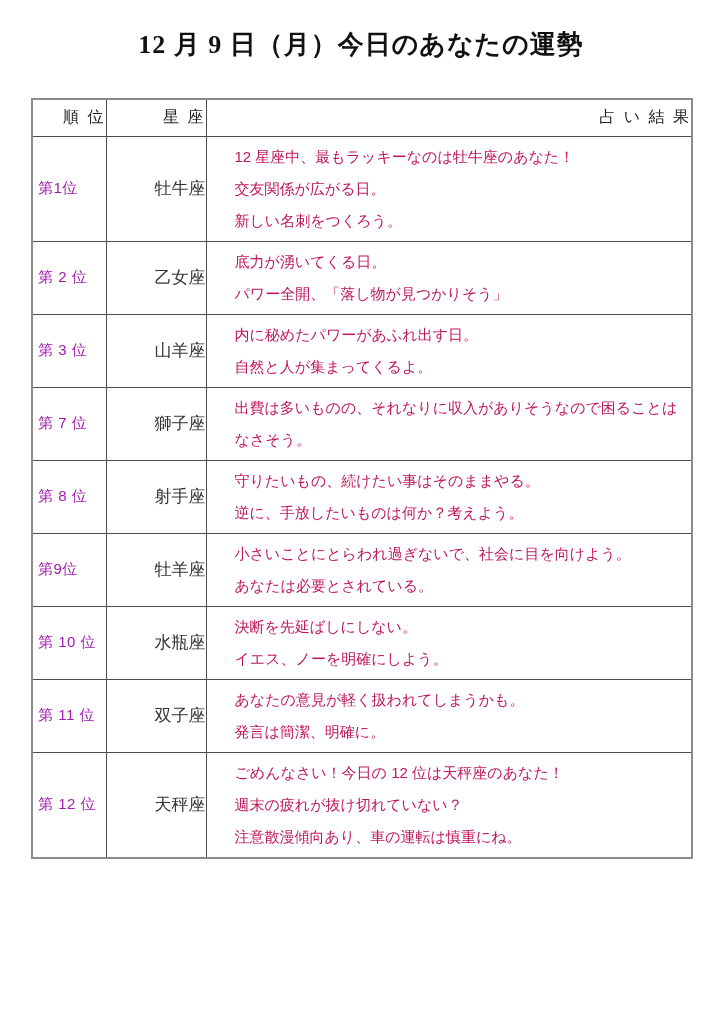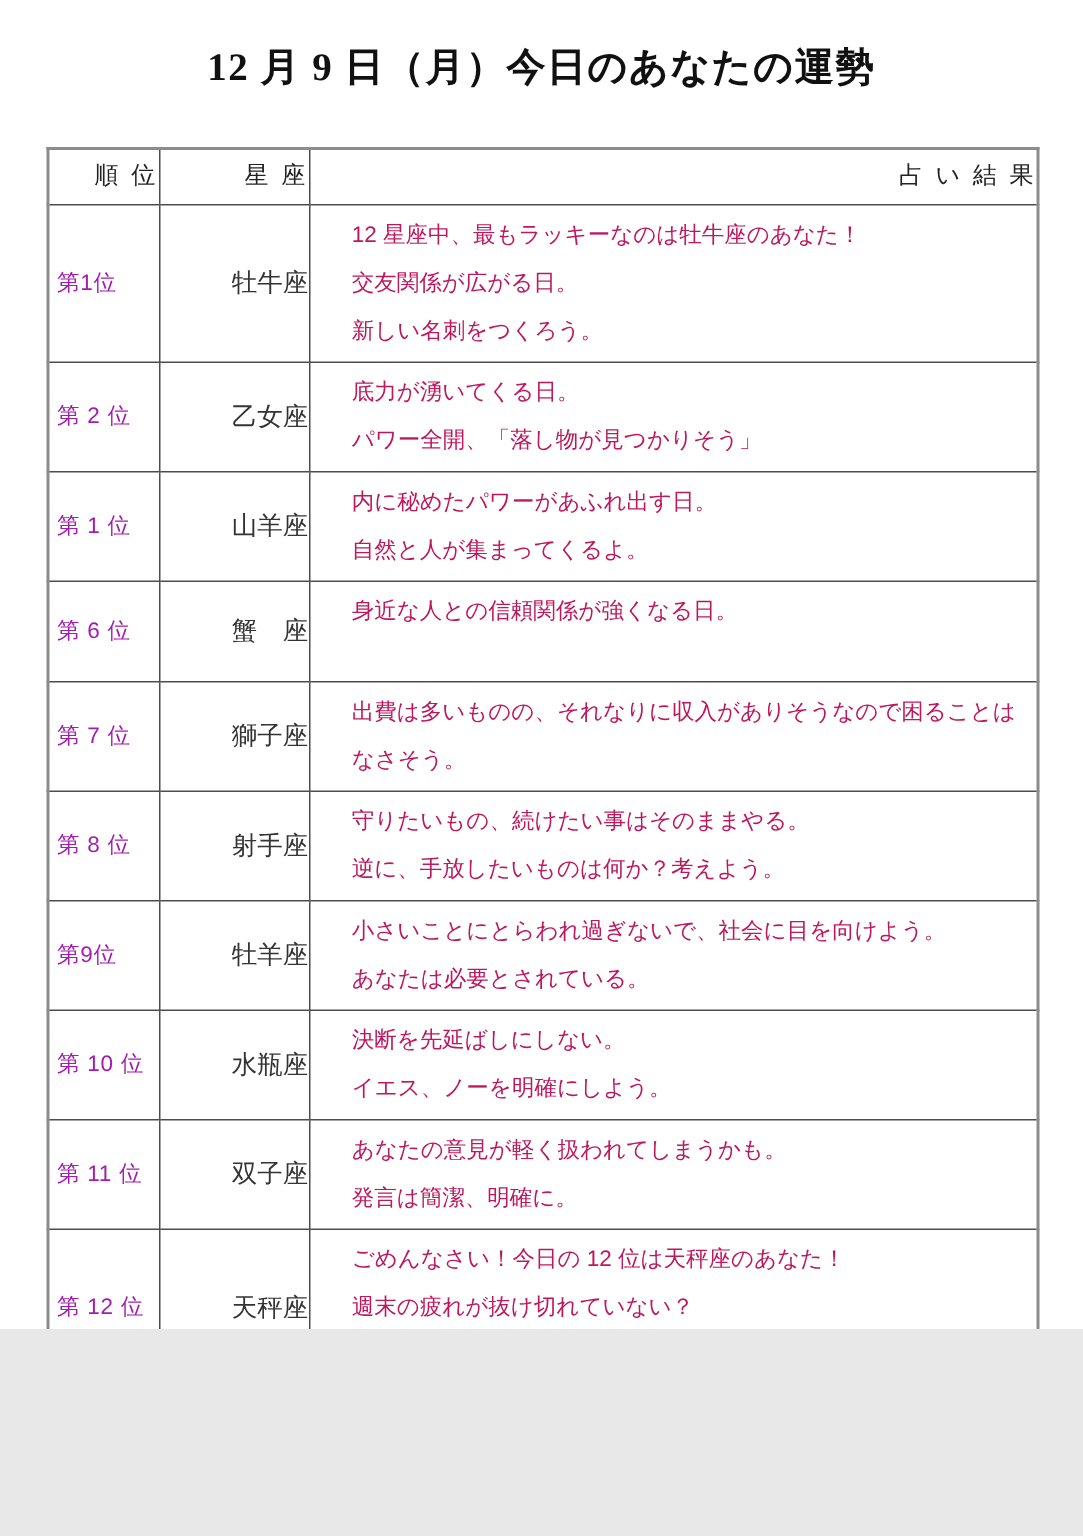--- a/index.html
+++ b/index.html
@@ -1,21 +1,21 @@
 <!DOCTYPE html>
 <html lang="ja"><head>
 <meta charset="utf-8">
 <style>
   * { margin: 0; padding: 0; box-sizing: border-box; }
   html, body { background: #e8e8e8; }
   body { font-family: "Liberation Sans", sans-serif; }
   .page {
     position: relative;
     width: 722px;
-    height: 886px;
+    height: 1024px;
     margin: 0 auto;
     background: #ffffff;
     color: #1c1c1c;
     overflow: hidden;
   }
   .title {
     padding-top: 27px;
     text-align: center;
     font-family: "Liberation Serif", "DejaVu Serif", serif;
     font-weight: bold;
@@ -122,37 +122,30 @@
       <tr>
         <td class="rank">第 2 位</td>
         <td class="sign">乙女座</td>
         <td class="result">
           <div class="line">底力が湧いてくる日。</div>
           <div class="line">パワー全開、「落し物が見つかりそう」</div>
         </td>
       </tr>
 
       <tr>
-        <td class="rank">第 1 位</td>
+        <td class="rank">第 3 位</td>
         <td class="sign">山羊座</td>
         <td class="result">
           <div class="line">内に秘めたパワーがあふれ出す日。</div>
           <div class="line">自然と人が集まってくるよ。</div>
         </td>
       </tr>
 
 
 
-      <tr>
-        <td class="rank">第 6 位</td>
-        <td class="sign">蟹　座</td>
-        <td class="result">
-          <div class="line">身近な人との信頼関係が強くなる日。</div>
-        </td>
-      </tr>
 
       <tr>
         <td class="rank">第 7 位</td>
         <td class="sign">獅子座</td>
         <td class="result">
           <div class="line">出費は多いものの、それなりに収入がありそうなので困ることはなさそう。</div>
         </td>
       </tr>
 
       <tr>

